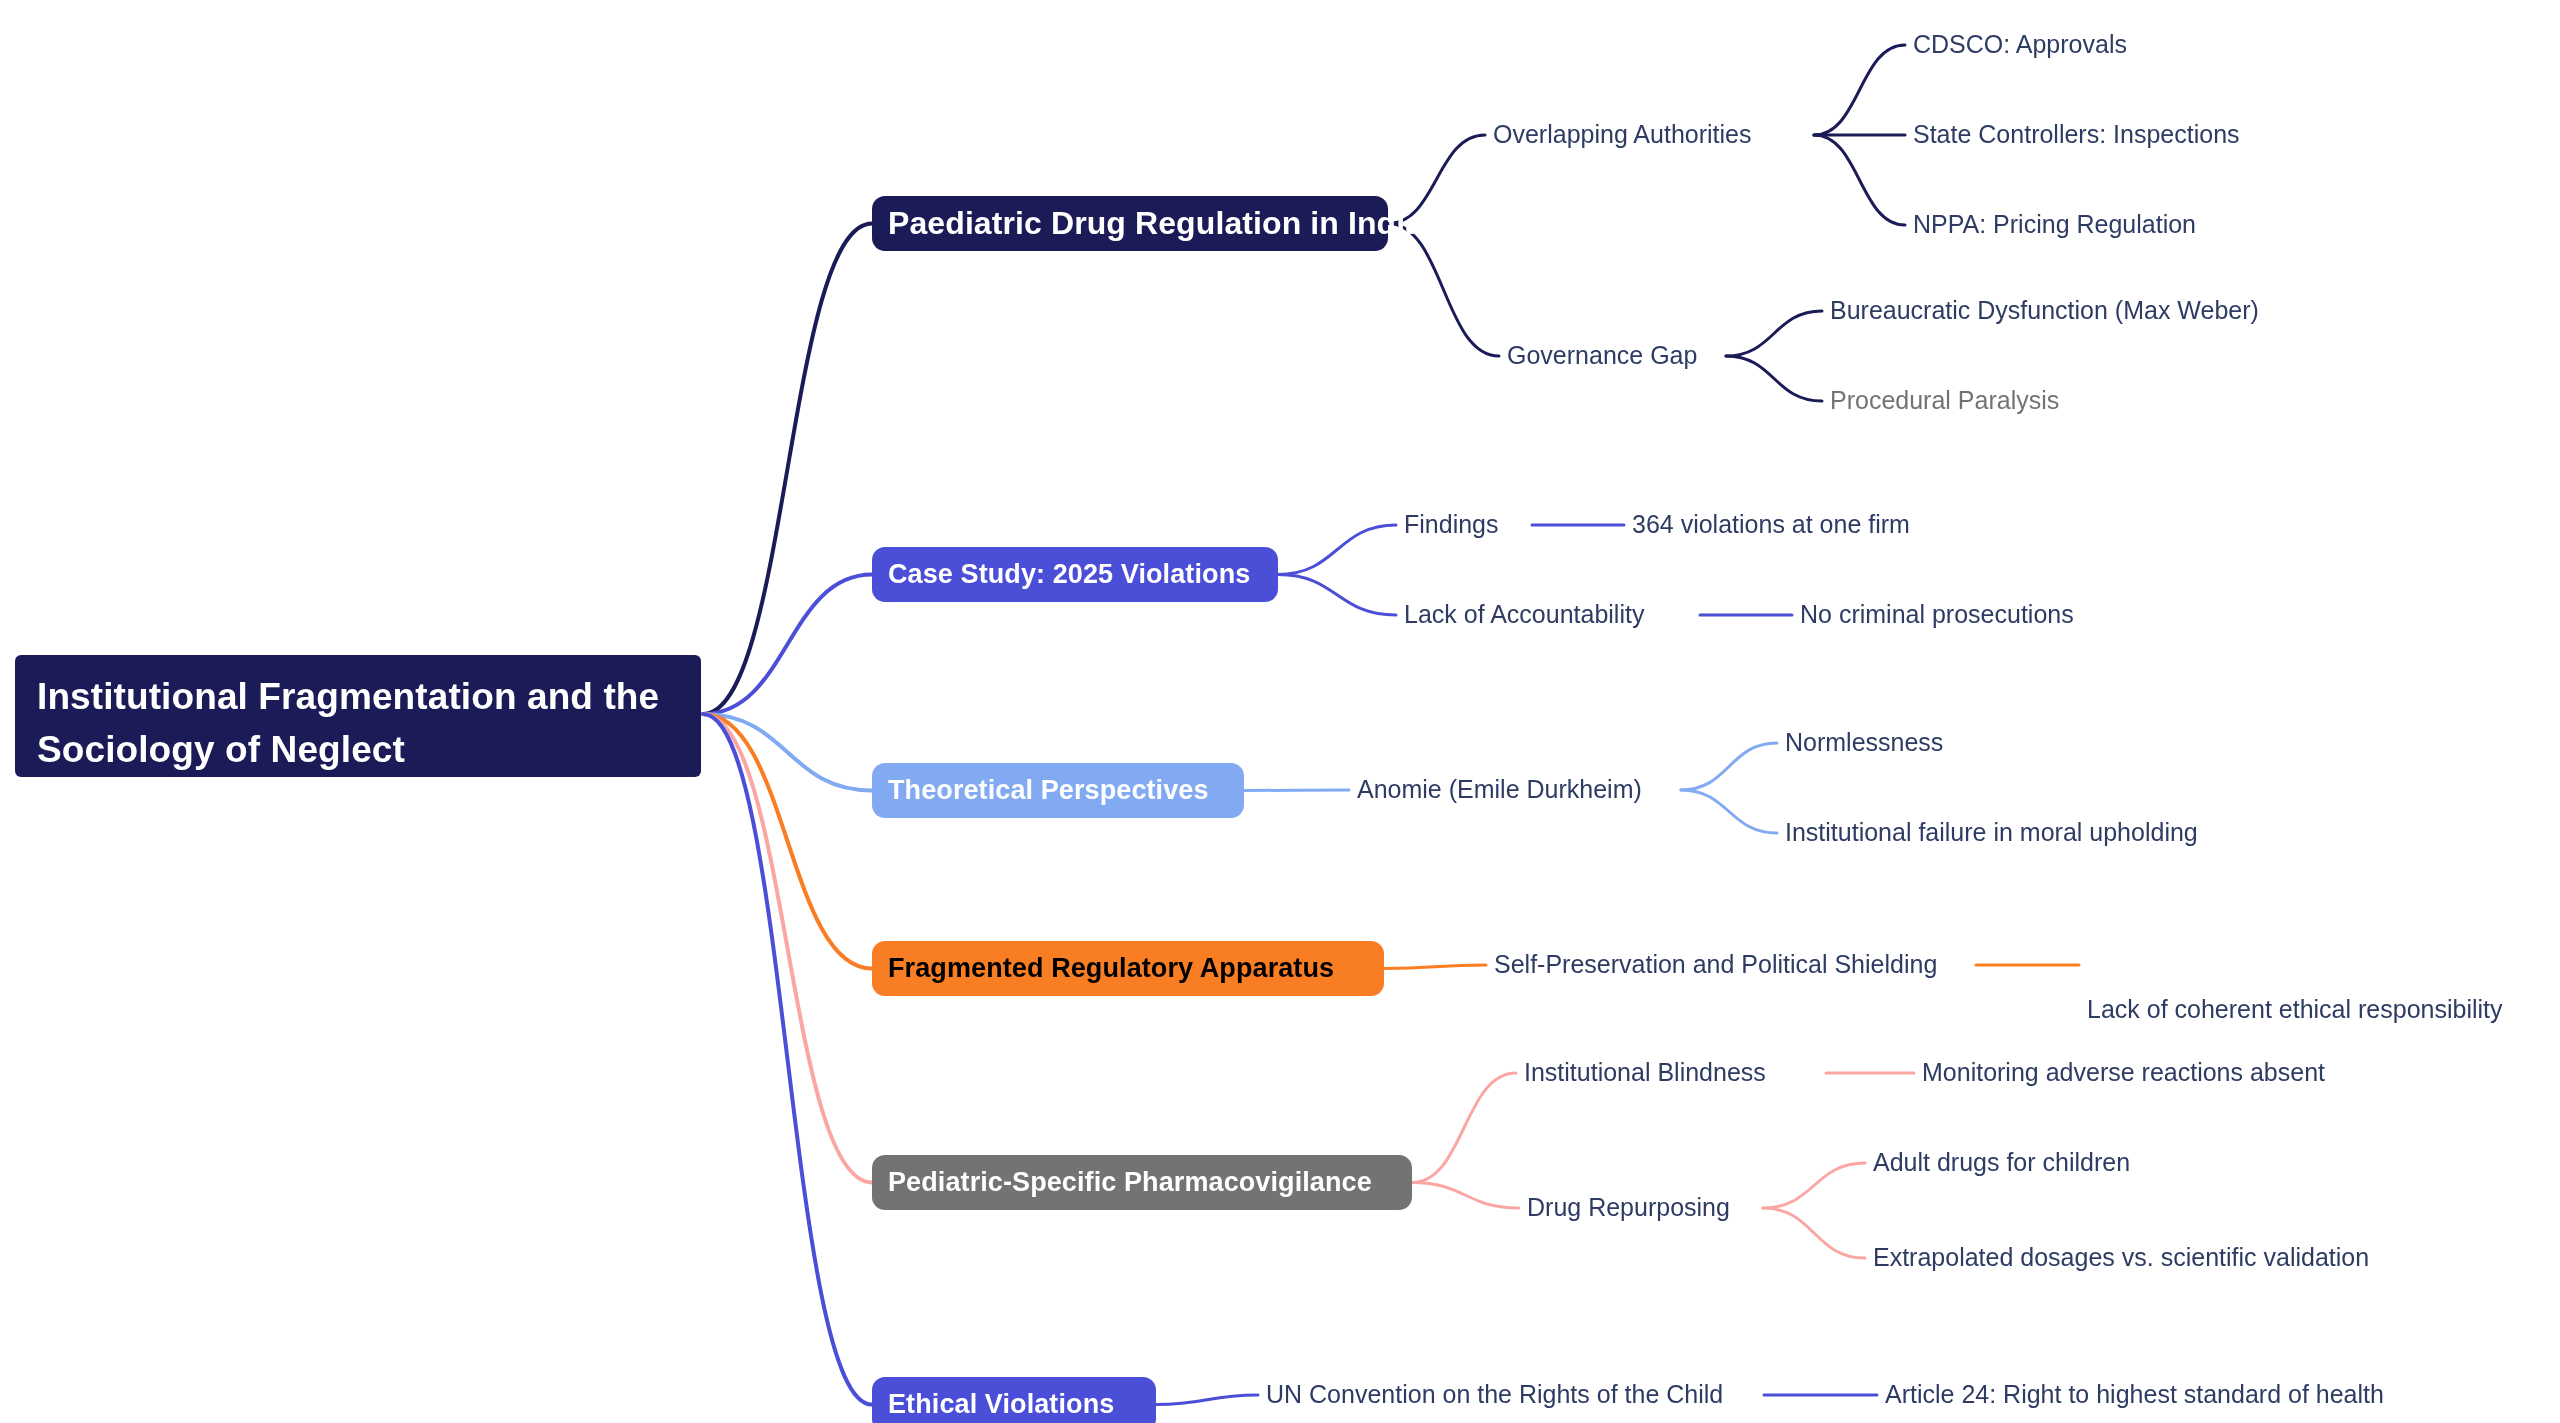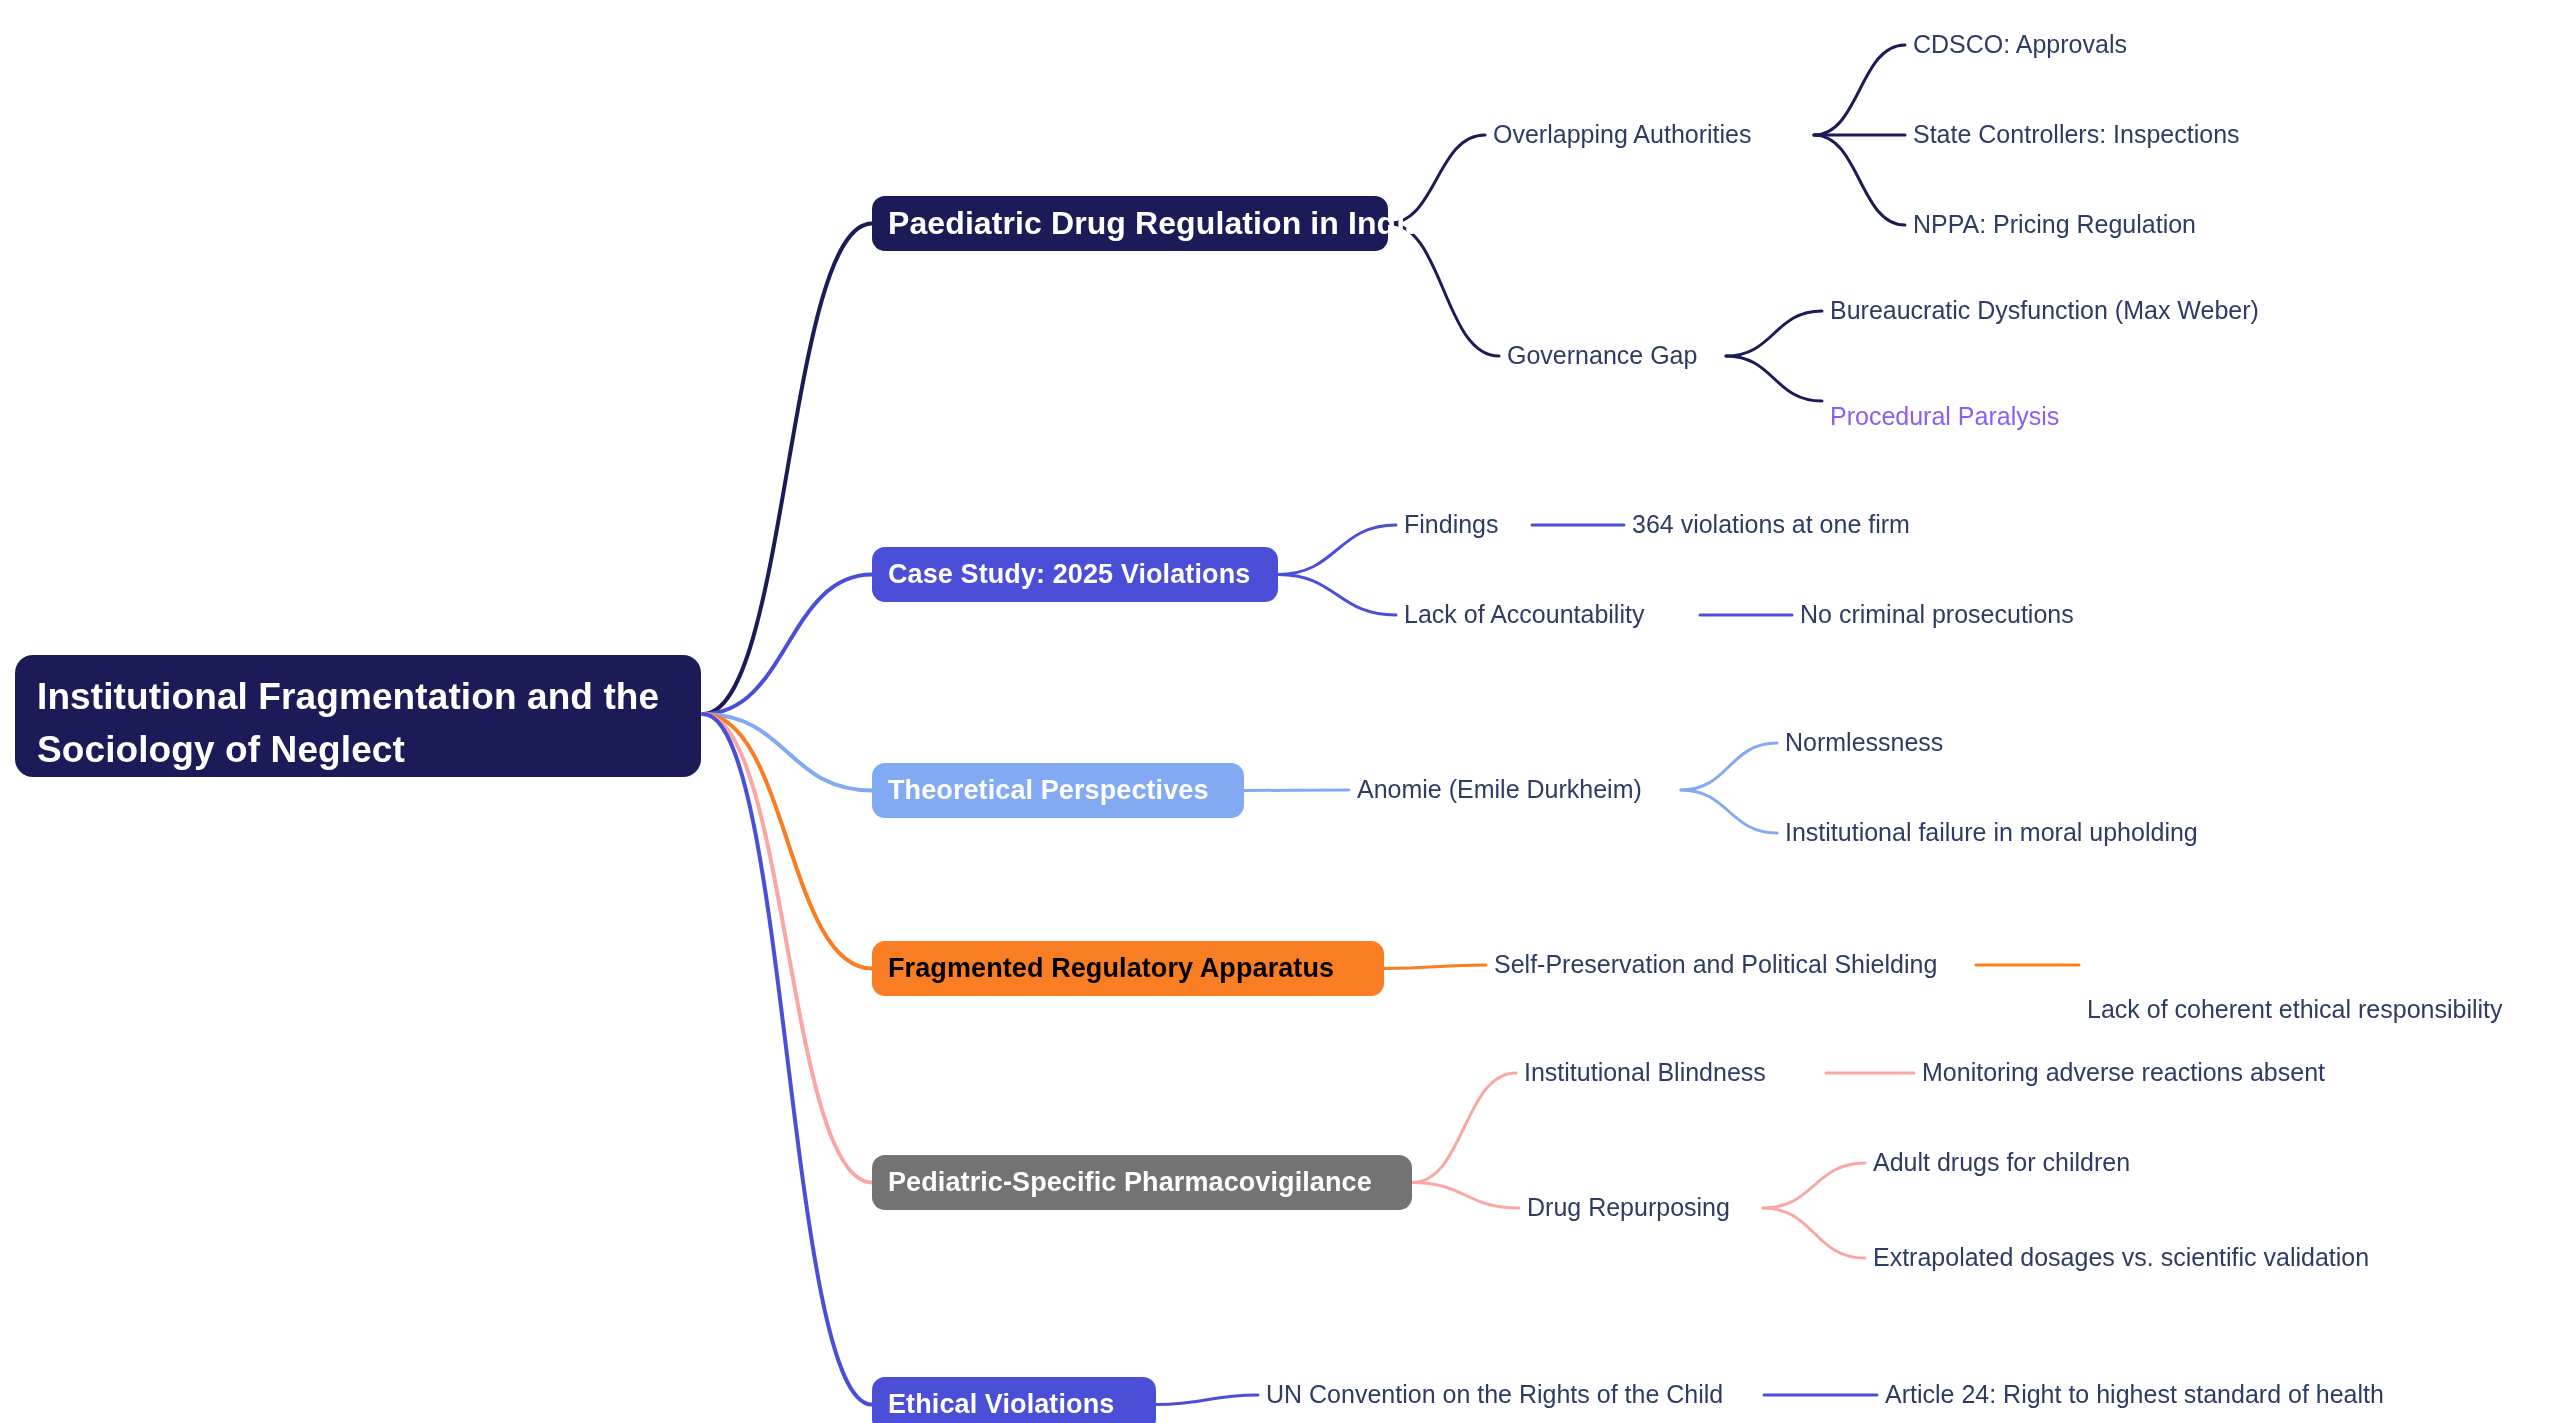--- a/index.html
+++ b/index.html
@@ -37,21 +37,21 @@
     display: flex;
     align-items: center;
     border-radius: 13px;
     color: #ffffff;
     font-weight: bold;
     letter-spacing: 0.1px;
     white-space: nowrap;
   }
   .node-box.root {
     display: block;
-    border-radius: 18px;
+    border-radius: 6px;
     line-height: 1.42;
   }
   .node-label {
     position: absolute;
     color: #2e3b63;
     white-space: nowrap;
     line-height: 1;
   }
   .node-label.level2 { font-size: 25px; }
   .node-label.level3 { font-size: 25px; }
@@ -98,21 +98,21 @@
       </div>
       <div class="node-box" style="left: 872px; top: 196px; width: 516px; height: 55px; background: rgb(27, 27, 87); color: rgb(255, 255, 255); font-size: 32px; padding: 0px 16px;">
         <span>Paediatric Drug Regulation in India</span>
       </div>
       <div class="node-label level2" style="left: 1493px; top: 122px; color: rgb(46, 59, 99);">Overlapping Authorities</div>
       <div class="node-label level3" style="left: 1913px; top: 32px; color: rgb(46, 59, 99);">CDSCO: Approvals</div>
       <div class="node-label level3" style="left: 1913px; top: 122px; color: rgb(46, 59, 99);">State Controllers: Inspections</div>
       <div class="node-label level3" style="left: 1913px; top: 212px; color: rgb(46, 59, 99);">NPPA: Pricing Regulation</div>
       <div class="node-label level2" style="left: 1507px; top: 343px; color: rgb(46, 59, 99);">Governance Gap</div>
       <div class="node-label level3" style="left: 1830px; top: 298px; color: rgb(46, 59, 99);">Bureaucratic Dysfunction (Max Weber)</div>
-      <div class="node-label level3" style="left: 1830px; top: 388px; color: #8b5cf6; margin-top: 16px;">Procedural Paralysis</div>
+      <div class="node-label level3" style="left: 1830px; top: 388px; color: #737373;">Procedural Paralysis</div>
       <div class="node-box" style="left: 872px; top: 547px; width: 406px; height: 55px; background: rgb(75, 78, 214); color: rgb(255, 255, 255); font-size: 27px; padding: 8px 16px;">
         <span>Case Study: 2025 Violations</span>
       </div>
       <div class="node-label level2" style="left: 1404px; top: 512px; color: rgb(46, 59, 99);">Findings</div>
       <div class="node-label level3" style="left: 1632px; top: 512px; color: rgb(46, 59, 99);">364 violations at one firm</div>
       <div class="node-label level2" style="left: 1404px; top: 602px; color: rgb(46, 59, 99);">Lack of Accountability</div>
       <div class="node-label level3" style="left: 1800px; top: 602px; color: rgb(46, 59, 99);">No criminal prosecutions</div>
       <div class="node-box" style="left: 872px; top: 763px; width: 372px; height: 55px; background: rgb(130, 170, 242); color: rgb(255, 255, 255); font-size: 27px; padding: 0px 16px;">
         <span>Theoretical Perspectives</span>
       </div>

